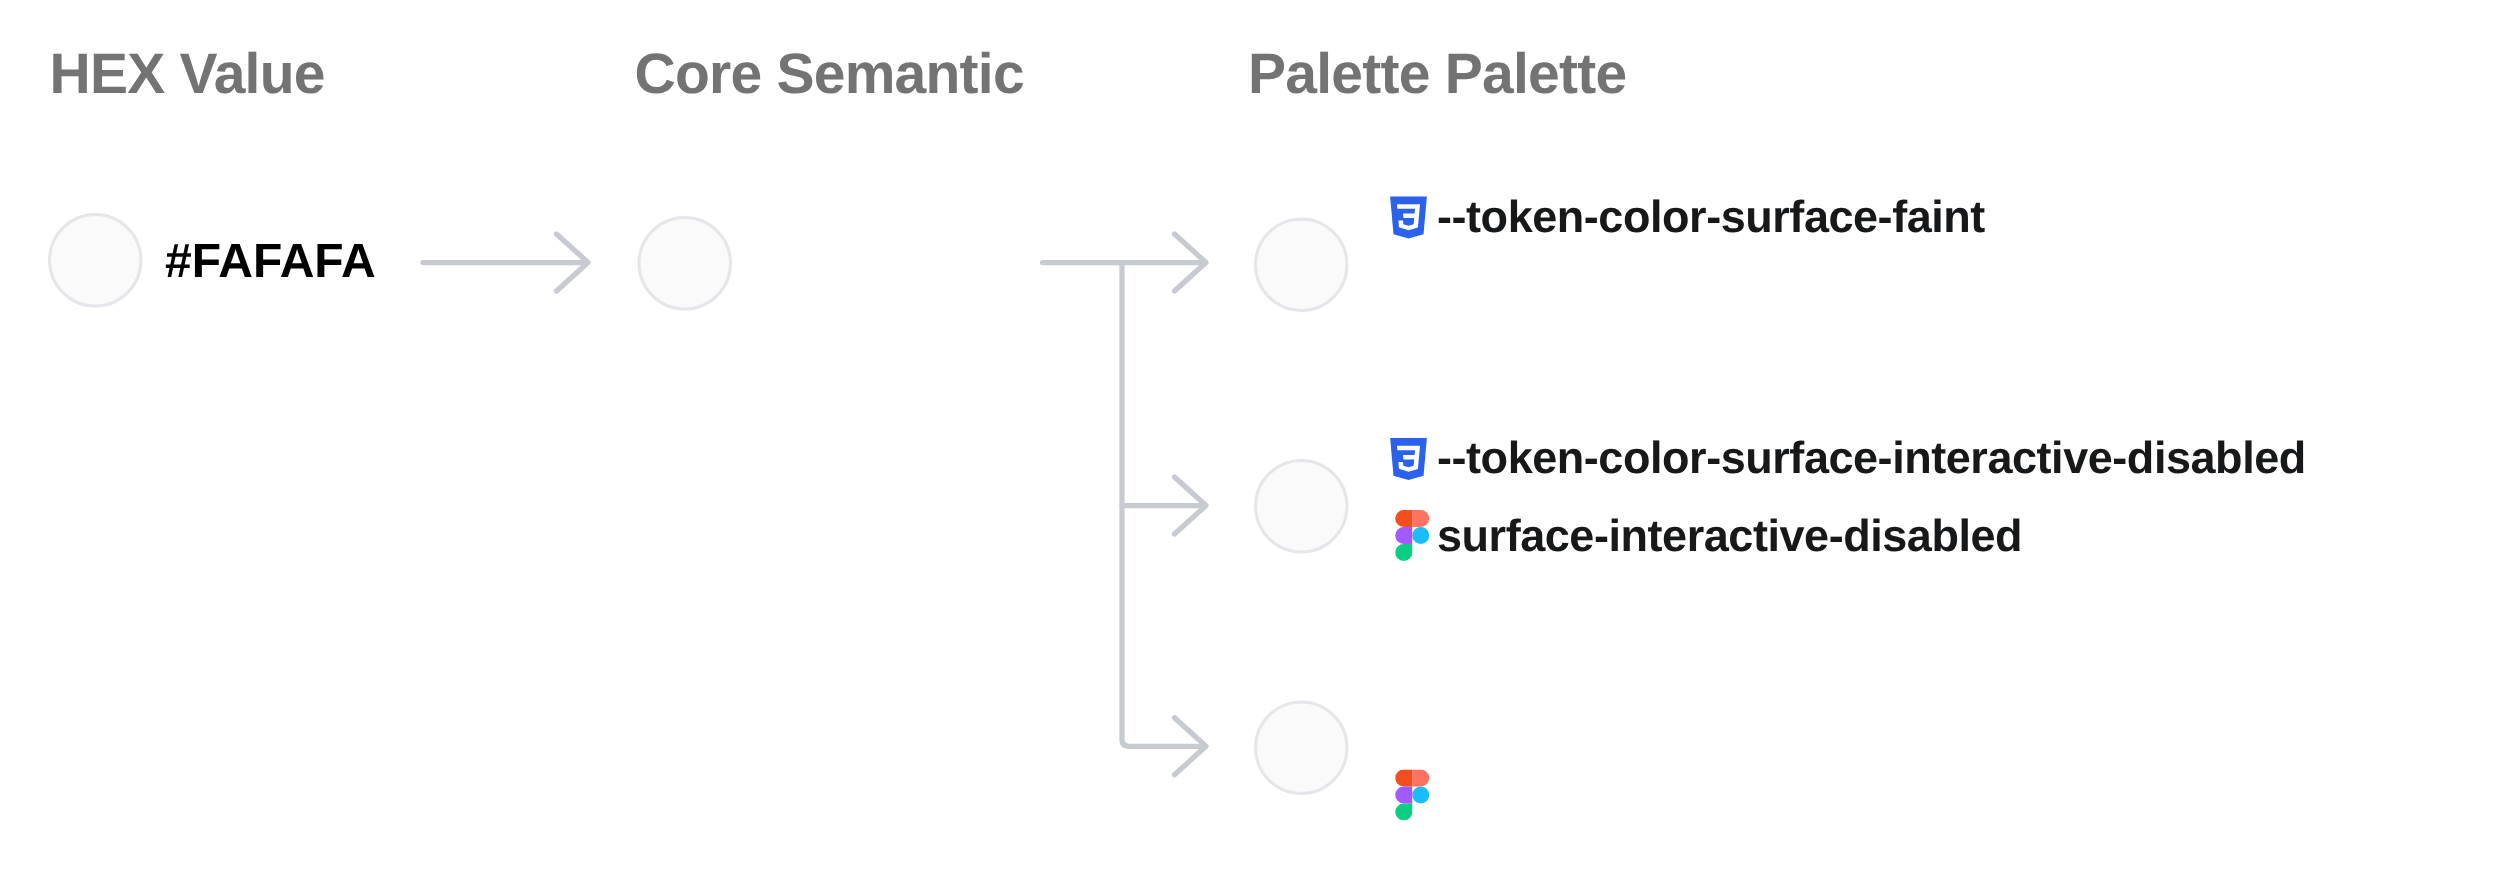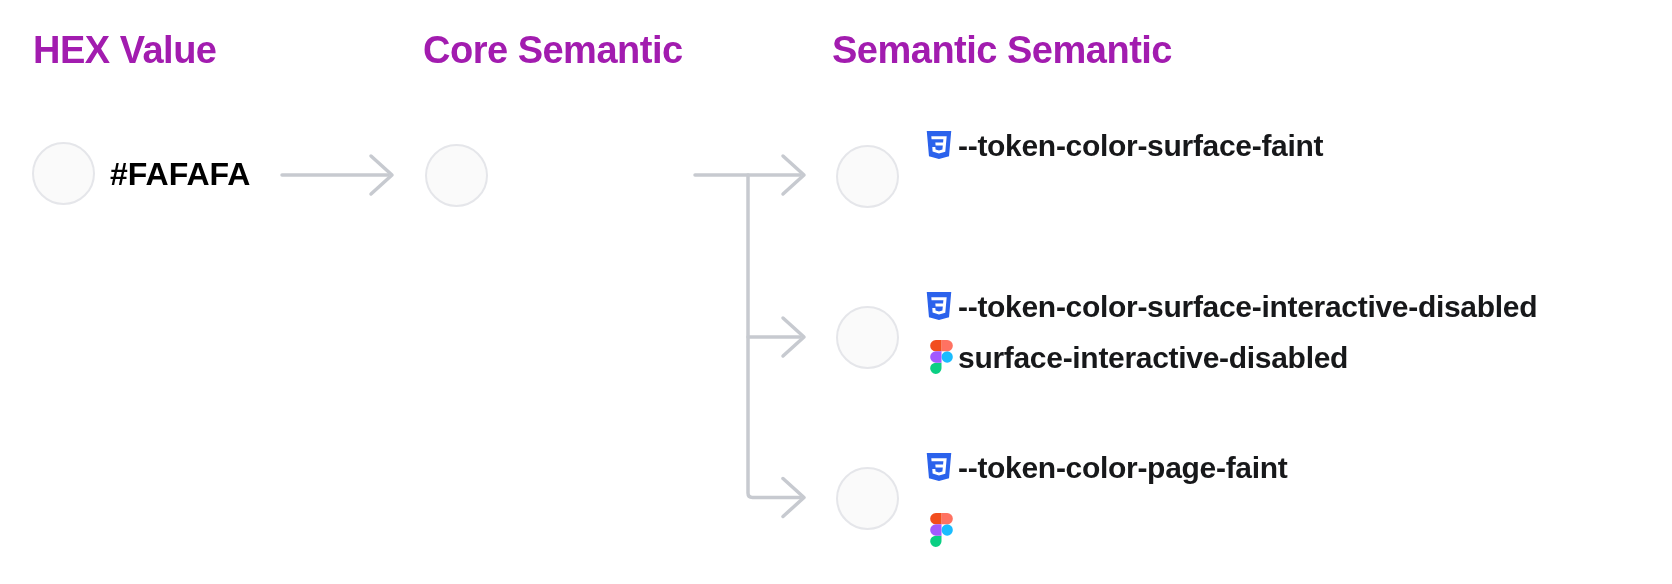--- a/index.html
+++ b/index.html
@@ -9,21 +9,21 @@
     height: 584px;
     background: #ffffff;
     overflow: hidden;
     font-family: "Liberation Sans", sans-serif;
   }
   .col-heading {
     position: absolute;
     top: 31px;
     font-size: 38px;
     font-weight: 700;
-    color: #a21caf;
+    color: #737373;
     letter-spacing: -0.5px;
     line-height: 1;
     white-space: nowrap;
   }
   .connectors {
     position: absolute;
     left: 0; top: 0;
     pointer-events: none;
   }
   .connectors path {
@@ -76,21 +76,21 @@
     line-height: 1.1;
   }
 </style>
 </head>
 <body>
 
 <div class="canvas">
 
   <div class="col-heading" style="left:33px">HEX Value</div>
   <div class="col-heading" style="left:423px">Core Semantic</div>
-  <div class="col-heading" style="left:832px">Semantic Semantic</div>
+  <div class="col-heading" style="left:832px">Palette Palette</div>
 
   <svg class="connectors" width="1672" height="584" viewBox="0 0 1672 584">
 
     <path d="M282 175 H388"></path>
     <path d="M371 156 L392 175 L371 194"></path>
 
     <path d="M695 175 H800"></path>
     <path d="M783 156 L804 175 L783 194"></path>
     <path d="M748 175 V493 Q748 497.5 752.5 497.5 H800"></path>
     <path d="M748 337 H800"></path>
@@ -129,28 +129,20 @@
         <path fill="#0ACF83" d="M0 47.5A9.5 9.5 0 0 1 9.5 38H19v9.5a9.5 9.5 0 1 1-19 0z"></path>
         <path fill="#FF7262" d="M19 0v19h9.5a9.5 9.5 0 1 0 0-19H19z"></path>
         <path fill="#F24E1E" d="M0 9.5A9.5 9.5 0 0 0 9.5 19H19V0H9.5A9.5 9.5 0 0 0 0 9.5z"></path>
         <path fill="#A259FF" d="M0 28.5A9.5 9.5 0 0 0 9.5 38H19V19H9.5A9.5 9.5 0 0 0 0 28.5z"></path>
       </svg>
     </span>
     <span class="token-text">surface-interactive-disabled</span>
   </div>
 
   <div class="swatch" style="left:836px; top:466.5px"></div>
-  <div class="token-row" style="top:467px">
-    <span class="icon-box css">
-      <svg width="28" height="31" viewBox="0 0 24 24">
-          <path fill="#2B62EC" d="M1.5 0h21l-1.91 21.563L11.977 24l-8.565-2.438L1.5 0zm17.09 4.413L5.41 4.41l.213 2.622 10.125.002-.255 2.716h-6.64l.24 2.573h6.182l-.366 3.523-2.91.804-2.956-.81-.188-2.11h-2.61l.29 3.855L12 19.288l5.373-1.53L18.59 4.414z"></path>
-        </svg>
-    </span>
-    <span class="token-text">--token-color-page-faint</span>
-  </div>
   <div class="token-row" style="top:530px">
     <span class="icon-box figma">
       <svg width="23" height="34" viewBox="0 0 38 57">
         <path fill="#1ABCFE" d="M19 28.5a9.5 9.5 0 1 1 19 0 9.5 9.5 0 0 1-19 0z"></path>
         <path fill="#0ACF83" d="M0 47.5A9.5 9.5 0 0 1 9.5 38H19v9.5a9.5 9.5 0 1 1-19 0z"></path>
         <path fill="#FF7262" d="M19 0v19h9.5a9.5 9.5 0 1 0 0-19H19z"></path>
         <path fill="#F24E1E" d="M0 9.5A9.5 9.5 0 0 0 9.5 19H19V0H9.5A9.5 9.5 0 0 0 0 9.5z"></path>
         <path fill="#A259FF" d="M0 28.5A9.5 9.5 0 0 0 9.5 38H19V19H9.5A9.5 9.5 0 0 0 0 28.5z"></path>
       </svg>
     </span>

